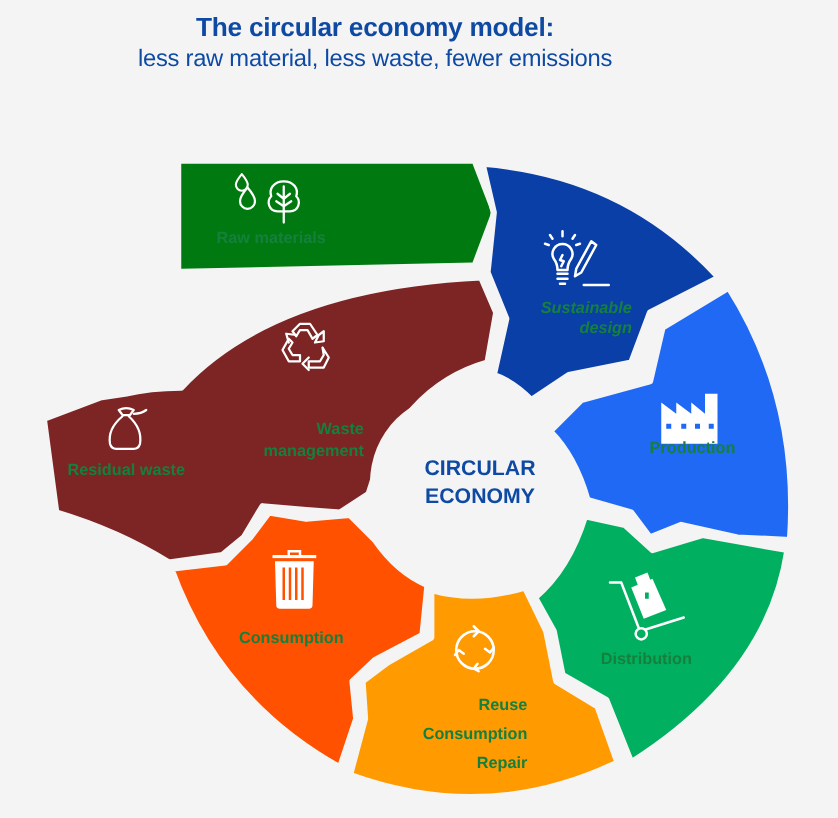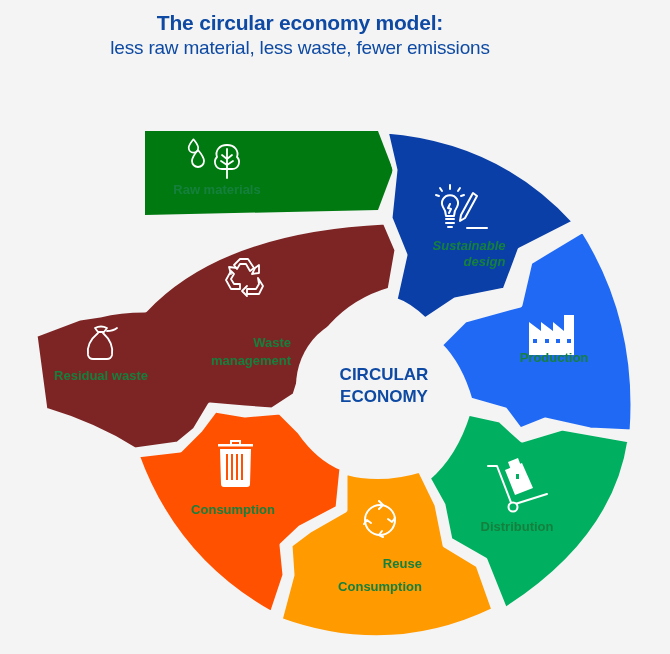--- a/index.html
+++ b/index.html
@@ -114,20 +114,21 @@
   <div>design</div>
 </div>
 
 <div class="lbl" style="left:554px; top:350px;">Production</div>
 
 <div class="lbl" style="left:517px; top:519px;">Distribution</div>
 
 <div class="lbl" style="left:380px; top:552px; line-height:23px;">
   <div>Reuse</div>
   <div>Consumption</div>
+  <div>Repair</div>
 </div>
 
 <div class="lbl" style="left:233px; top:502px;">Consumption</div>
 
 <div class="lbl" style="left:251px; top:334px; line-height:18px;">
   <div>Waste</div>
   <div>management</div>
 </div>
 
 <div class="lbl" style="left:101px; top:368px;">Residual waste</div>

